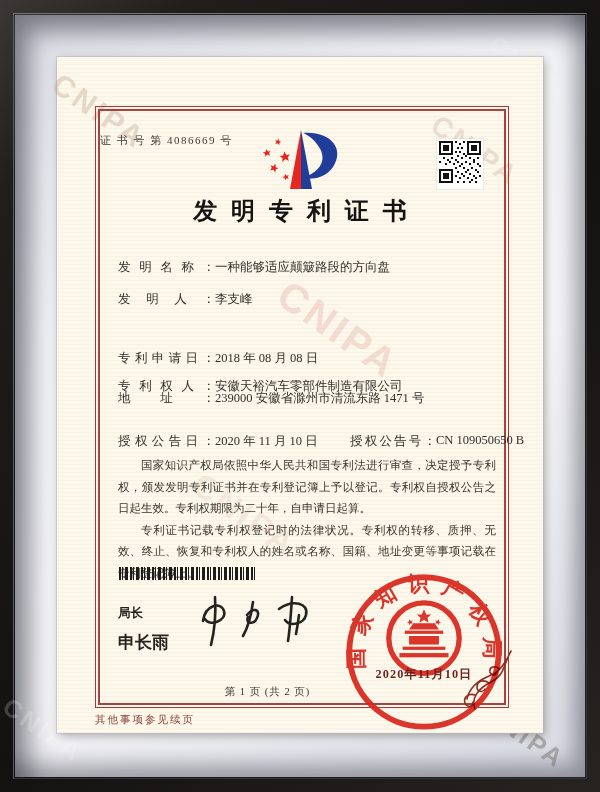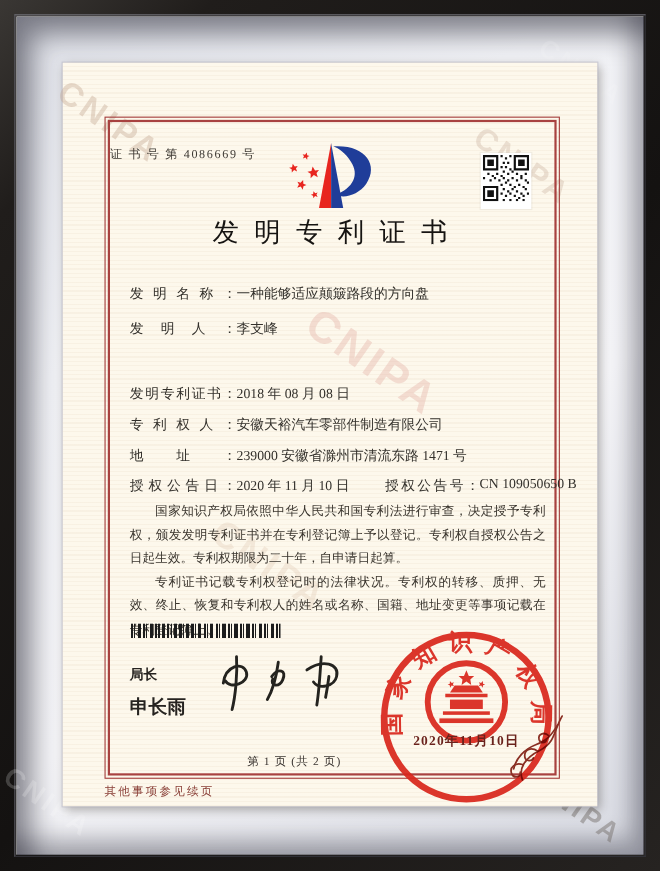--- a/index.html
+++ b/index.html
@@ -41,21 +41,21 @@
     font-weight:700;letter-spacing:3px;transform:rotate(35deg);
     transform-origin:left top;pointer-events:none;white-space:nowrap;z-index:0;
   }
   
   .content{position:absolute;inset:0;z-index:2;color:#34302a;}
   .cert-number{position:absolute;left:43px;top:76px;font-size:11px;letter-spacing:1.5px;color:#3d3832;}
   .logo{position:absolute;left:196px;top:70px;}
   .qr{position:absolute;left:380px;top:82px;background:#fff;padding:2px;box-shadow:0 0 0 1px rgba(0,0,0,.05);}
   .title{
     position:absolute;left:0;top:138px;width:100%;text-align:center;
-    font-size:24px;font-weight:400;color:#161412;
+    font-size:24px;font-weight:700;color:#161412;
     letter-spacing:.58em;text-indent:.58em;
   }
   .field-row{position:absolute;left:61px;width:390px;font-size:12.5px;color:#33302b;white-space:nowrap;}
   .field-label{display:inline-block;width:97px;text-align:justify;text-align-last:justify;vertical-align:top;}
   .field-value{display:inline-block;vertical-align:top;}
   .field-group2{position:absolute;left:232px;top:0;white-space:nowrap;}
   .field-label2{display:inline-block;width:86px;text-align:justify;text-align-last:justify;vertical-align:top;font-size:12.5px;}
   .legal{
     position:absolute;left:61px;top:398px;width:378px;
     font-size:11.5px;line-height:21.5px;text-align:justify;color:#3a352e;
@@ -132,26 +132,26 @@
 
     <div class="title">发明专利证书</div>
 
     <div class="field-row" style="top:234px">
       <span class="field-label">发明人：</span><span class="field-value">李支峰</span>
     </div>
     <div class="field-row" style="top:202px">
       <span class="field-label">发明名称：</span><span class="field-value">一种能够适应颠簸路段的方向盘</span>
     </div>
     <div class="field-row" style="top:293px">
-      <span class="field-label">发明专利证书：</span><span class="field-value">2018 年 08 月 08 日</span>
+      <span class="field-label">专利申请日：</span><span class="field-value">2018 年 08 月 08 日</span>
     </div>
     <div class="field-row" style="top:321px">
       <span class="field-label">专利权人：</span><span class="field-value">安徽天裕汽车零部件制造有限公司</span>
     </div>
-    <div class="field-row" style="top:349px">
+    <div class="field-row" style="top:333px">
       <span class="field-label">地址：</span><span class="field-value">239000 安徽省滁州市清流东路 1471 号</span>
     </div>
     <div class="field-row" style="top:376px">
       <span class="field-label">授权公告日：</span><span class="field-value">2020 年 11 月 10 日</span>
       <span class="field-group2">
         <span class="field-label2">授权公告号：</span><span class="field-value">CN 109050650 B</span>
       </span>
     </div>
 
     <div class="legal">

